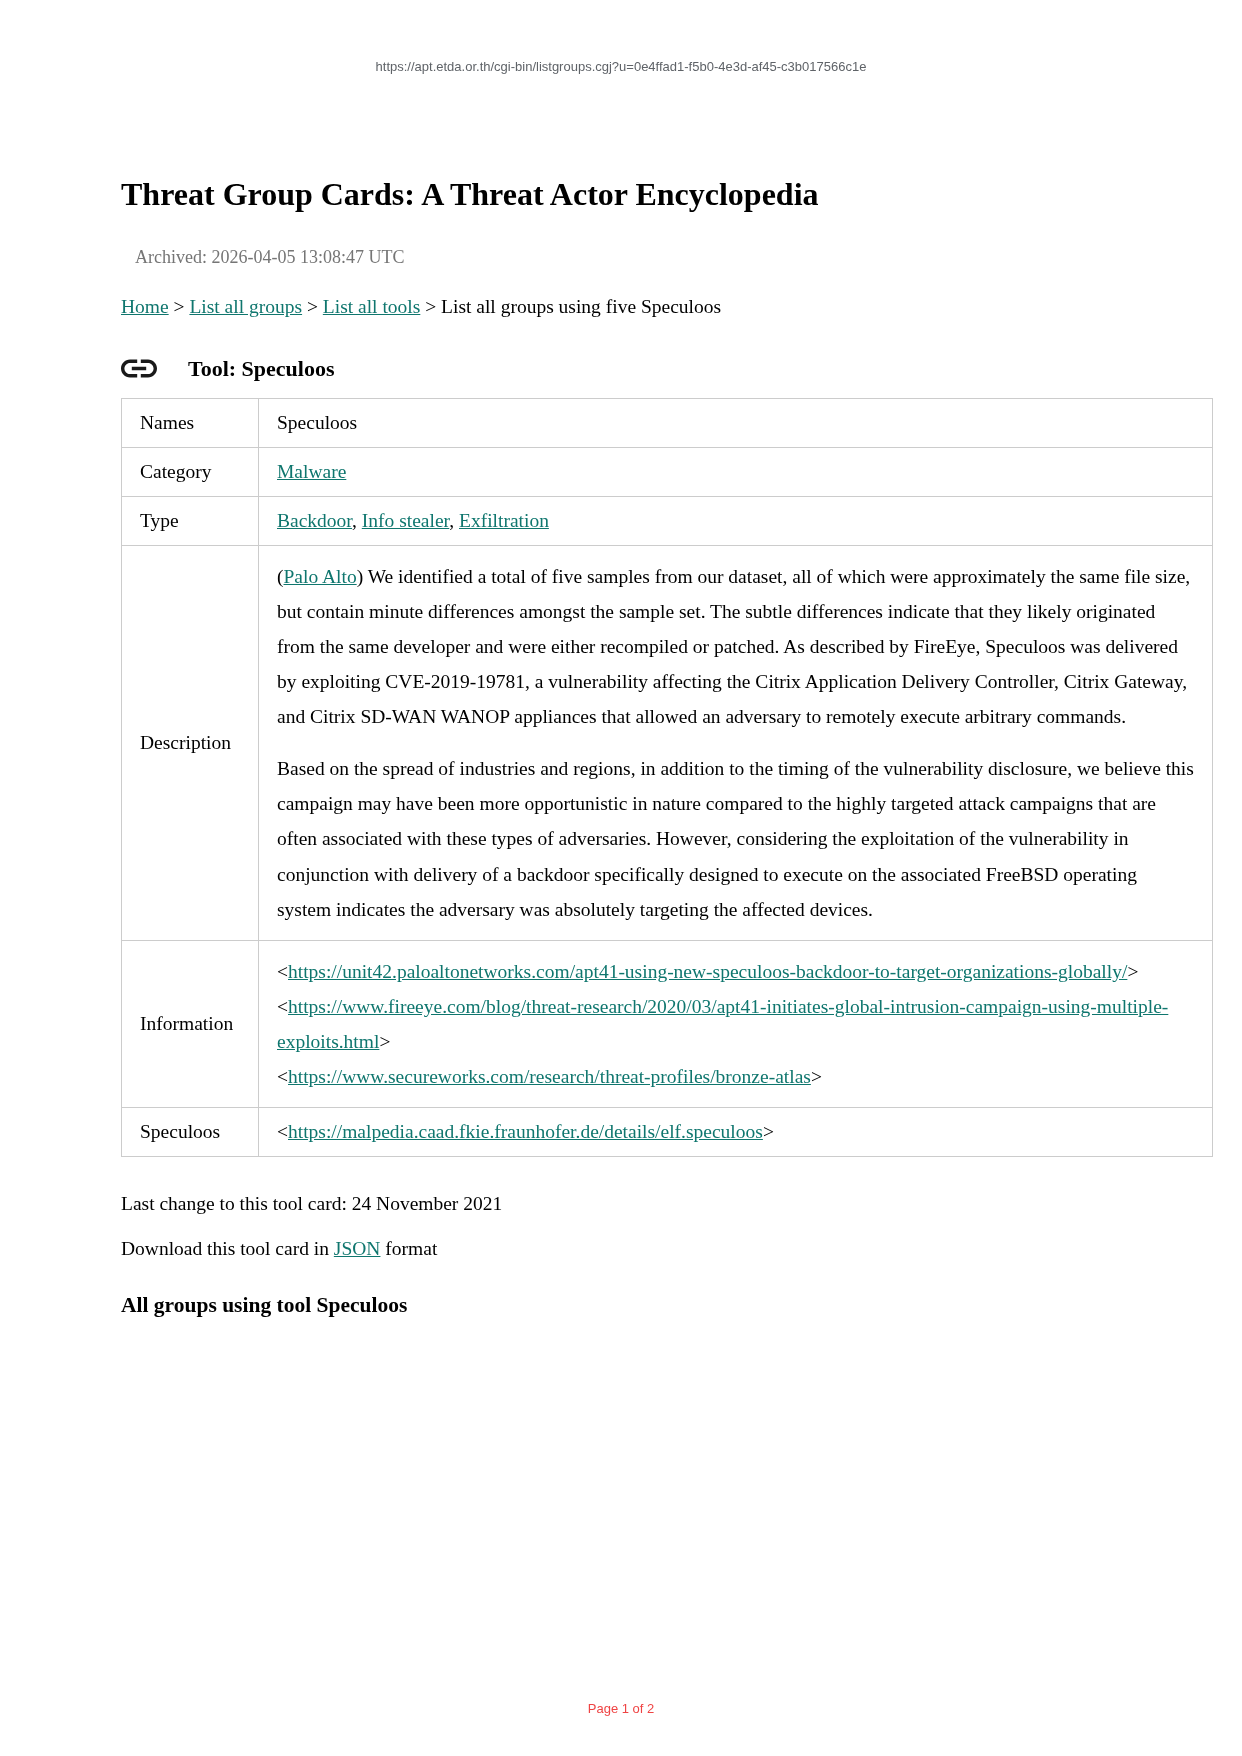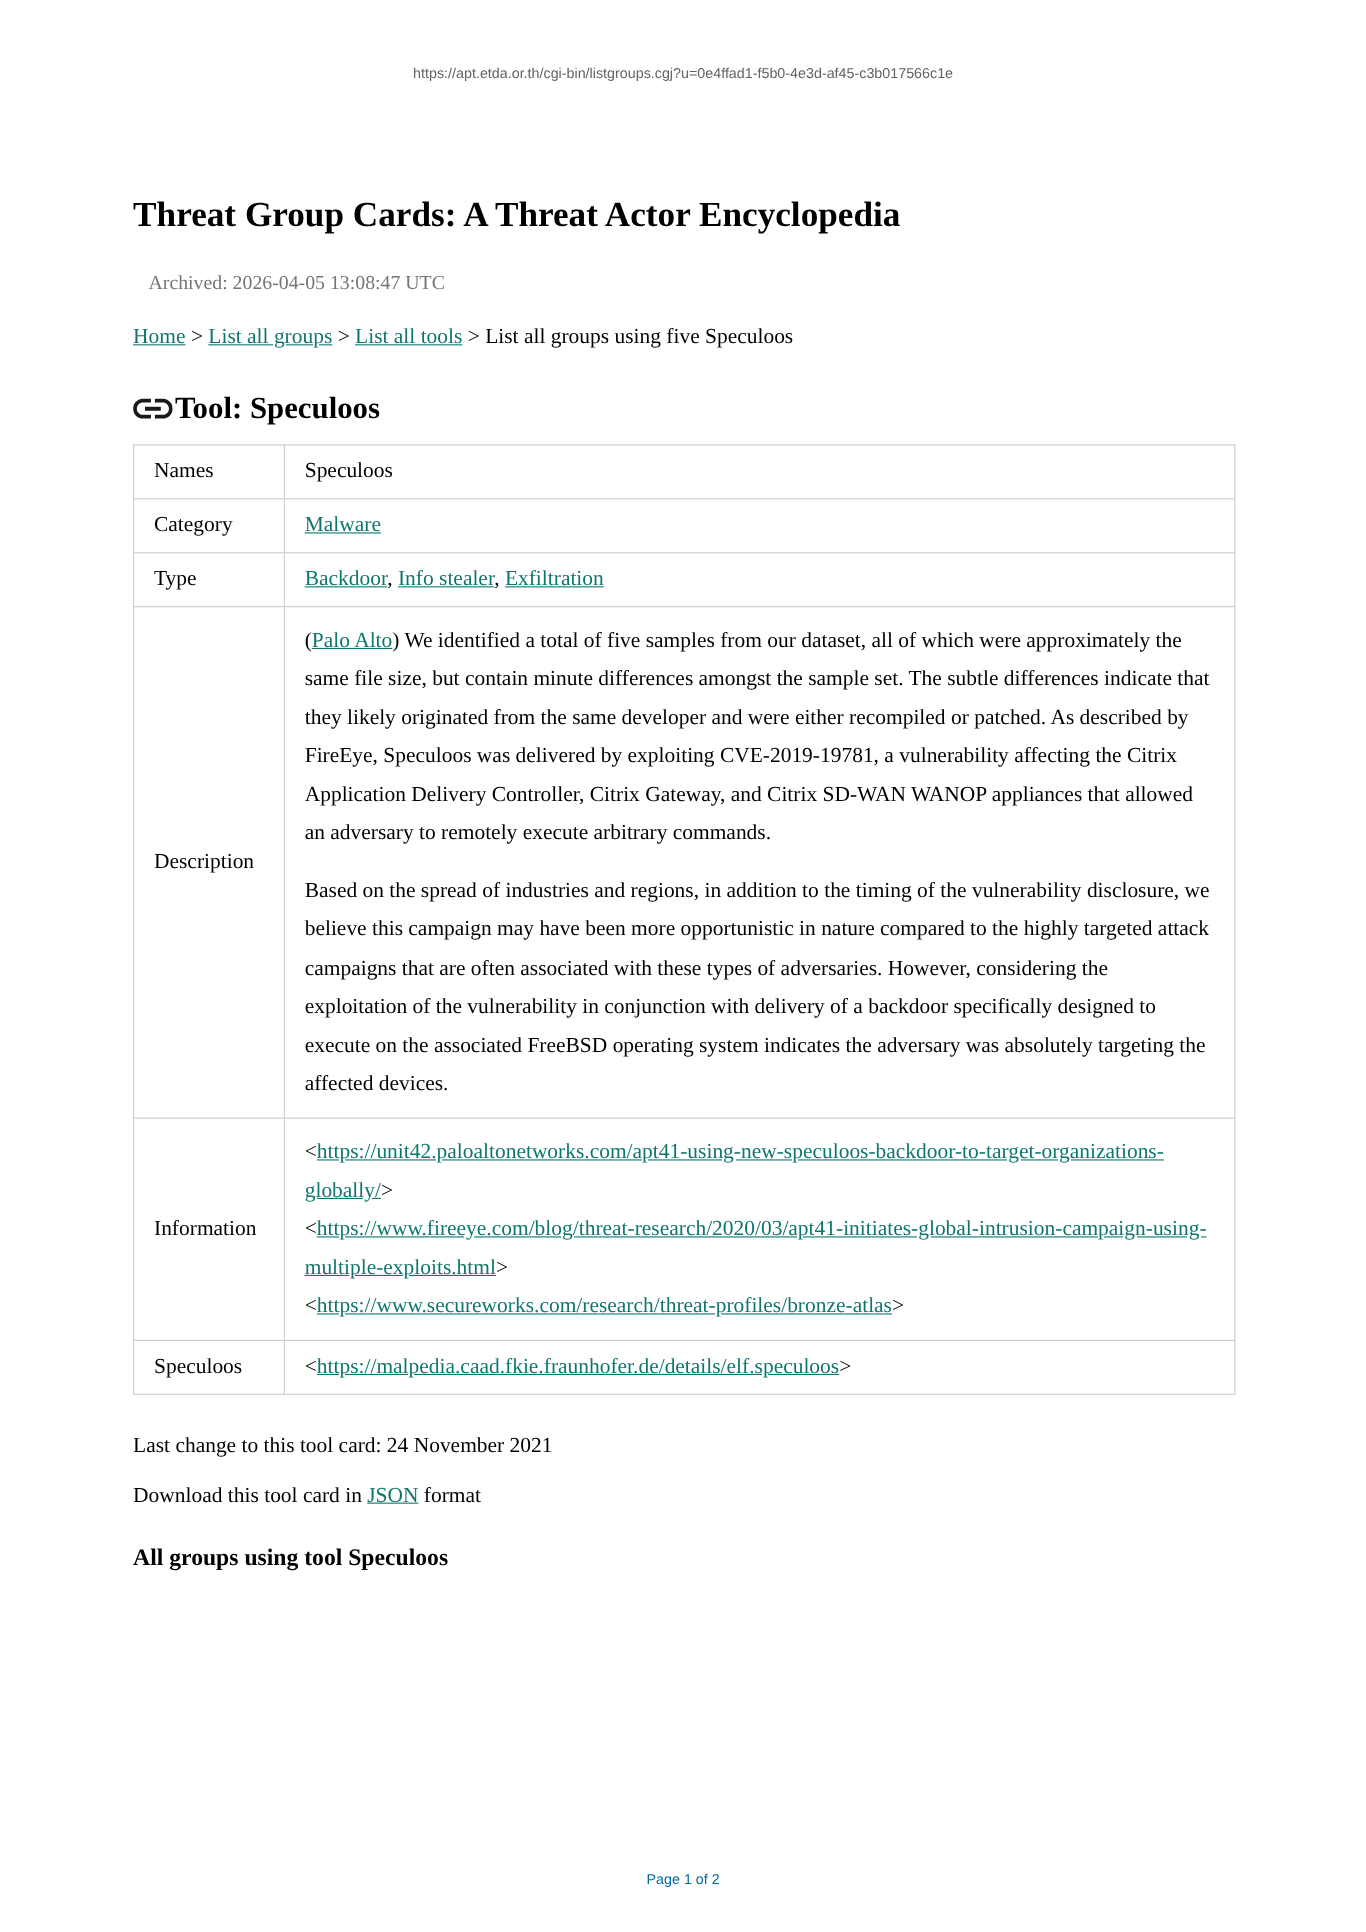--- a/index.html
+++ b/index.html
@@ -7,30 +7,30 @@
     width:1242px; height:1756px; position:relative; overflow:hidden;
     background:#ffffff; color:#000000;
     font-family:"Liberation Serif", serif;
   }
   .print-header {
     position:absolute; top:27px; left:0; width:100%; text-align:center;
     font-family:Liberation Sans, sans-serif; font-size:13px; color:#5f6368;margin-top:32px;
   }
   .print-footer {
     position:absolute; top:1701px; left:0; width:100%; text-align:center;
-    font-family:"Liberation Sans", sans-serif; font-size:13px; color:#0369a1;
+    font-family:"Liberation Sans", sans-serif; font-size:13px; color:#ef4444;
   }
-  .content { position:absolute; left:121px; top:0; width:1002px; }
+  .content { position:absolute; left:121px; top:0; width:1092px; }
   h1.page-title { margin:176px 0 0 0; font-size:32px; line-height:1.15; font-weight:bold; }
   .archived { margin:34px 0 0 14px; font-size:18px; color:#757575; }
   .breadcrumb { margin:28px 0 0 0; font-size:19.5px; }
   a { color:#0f766e; text-decoration:underline; cursor:pointer; }
   .tool-heading {
-    margin:38px 0 0 0; font-size:28px; font-weight:bold;
-    display:flex; align-items:center; gap:2px;
+    margin:38px 0 0 0; font-size:22px; font-weight:bold;
+    display:flex; align-items:center; gap:31px;
   }
   .tool-heading svg { display:block; }
   table.card {
     border-collapse:collapse; width:100%; margin-top:16px;
     font-size:19.5px; table-layout:fixed;
   }
   table.card td { border:1px solid #cccccc; vertical-align:middle; padding:13px 18px; }
   td.label-cell { width:100px; }
   td.desc-cell { padding:16px 18px; }
   .desc-cell p { margin:0 0 17px 0; line-height:1.8; }

